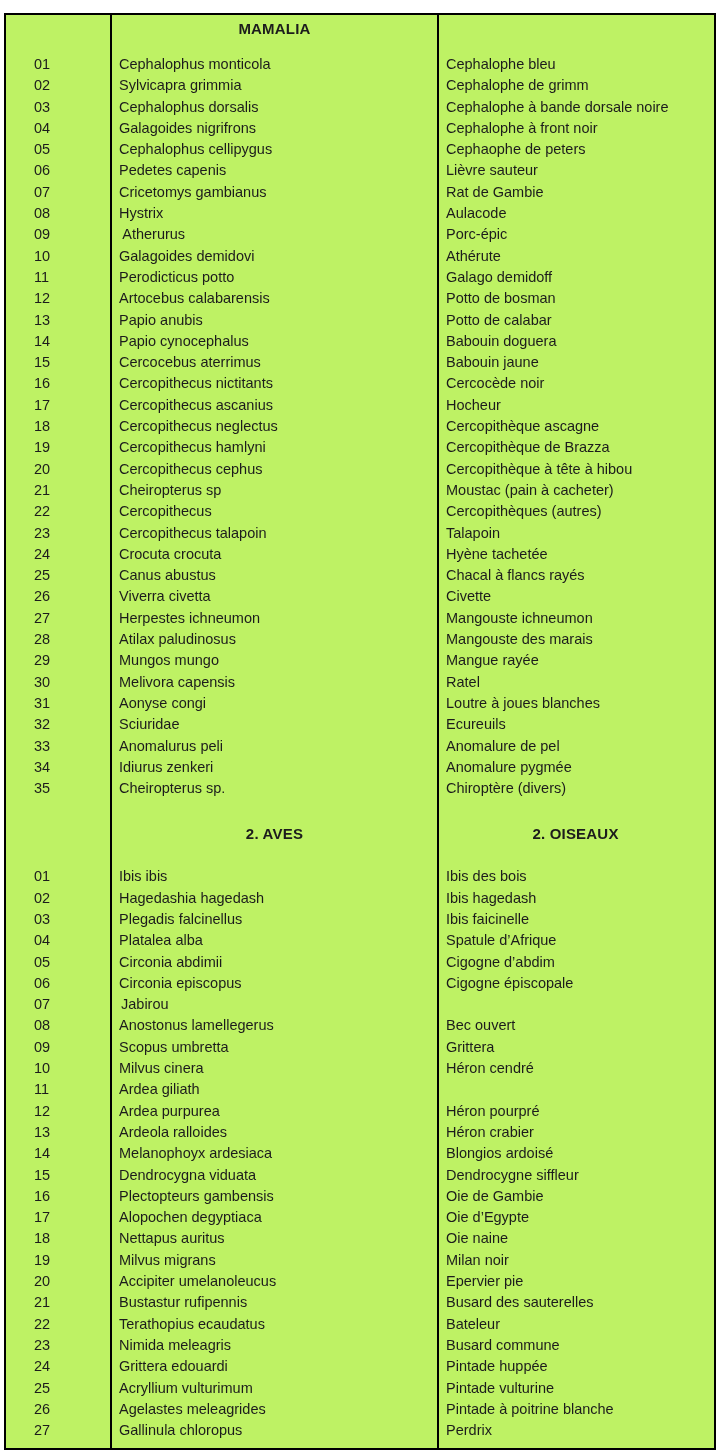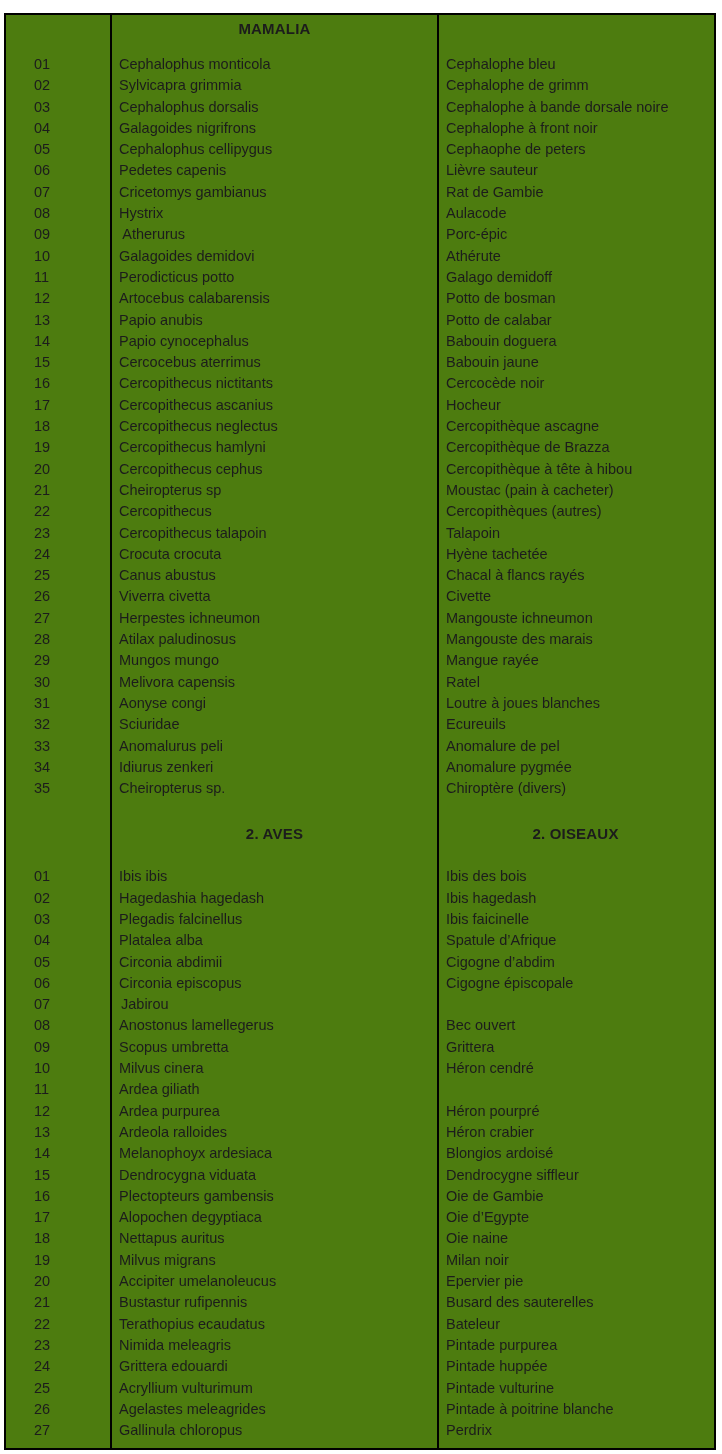--- a/index.html
+++ b/index.html
@@ -16,21 +16,21 @@
     color: #1c1c1c;
     overflow: hidden;
   }
   .doc-table {
     position: absolute;
     left: 4px;
     top: 13px;
     width: 708px;
     height: 1433px;
     border: 2px solid #000000;
-    background: #4d7c0f;
+    background: #bef264;
   }
   .vline {
     position: absolute;
     top: 0;
     bottom: 0;
     width: 2px;
     background: #000000;
   }
   .vline-1 { left: 104px; }
   .vline-2 { left: 431px; }
@@ -425,21 +425,21 @@
 
   <div class="row">
     <div class="cell num">22</div>
     <div class="cell sci">Terathopius ecaudatus</div>
     <div class="cell fr">Bateleur</div>
   </div>
 
   <div class="row">
     <div class="cell num">23</div>
     <div class="cell sci">Nimida meleagris</div>
-    <div class="cell fr">Pintade purpurea</div>
+    <div class="cell fr">Busard commune</div>
   </div>
 
   <div class="row">
     <div class="cell num">24</div>
     <div class="cell sci">Grittera edouardi</div>
     <div class="cell fr">Pintade huppée</div>
   </div>
 
   <div class="row">
     <div class="cell num">25</div>

